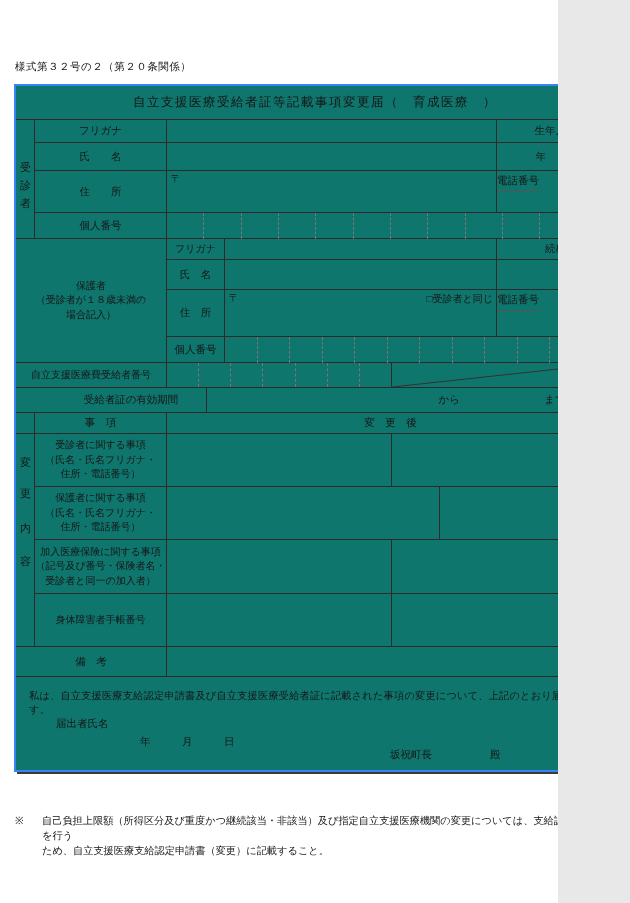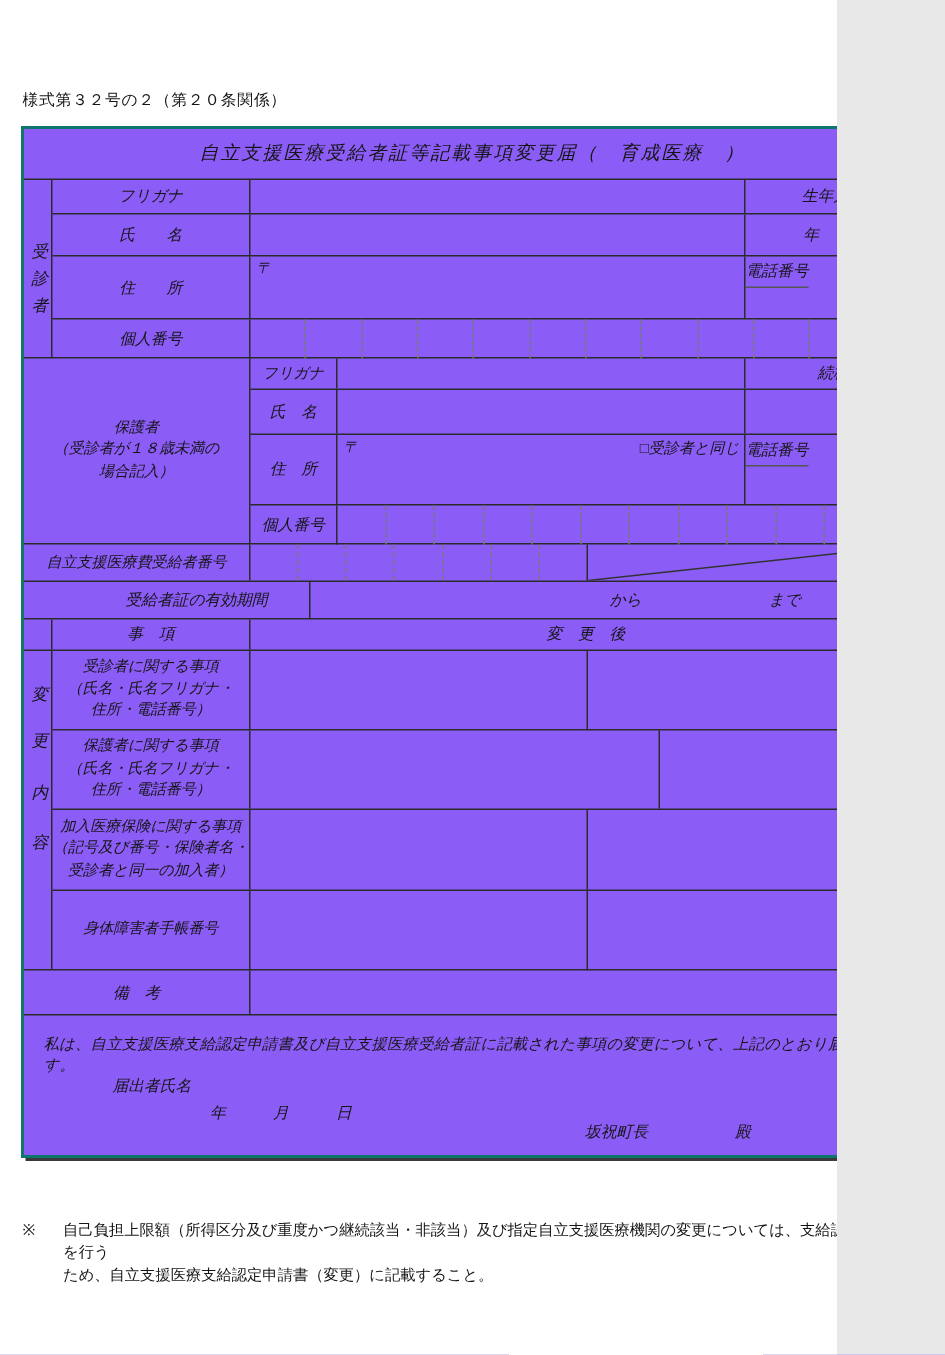--- a/index.html
+++ b/index.html
@@ -4,23 +4,23 @@
 <style>
   html,body{margin:0;padding:0;background:#e8e8e8;}
   .page{
     position:relative;width:558px;height:903px;background:#ffffff;
     font-family:"Liberation Serif","DejaVu Serif",serif;color:#151515;
     overflow:hidden;
   }
   .form-number{position:absolute;left:15px;top:60px;font-size:10.5px;letter-spacing:.5px;}
   .form-box{
     position:absolute;left:14px;top:84px;width:602px;height:688px;
-    border:2px solid #0f766e;box-sizing:border-box;background:#8b5cf6;
+    border:2px solid #3b82f6;box-sizing:border-box;background:#0f766e;
     box-shadow:2px 3px 0 -1px #3a3a3a;
-    display:flex;flex-direction:column;font-style:italic;
+    display:flex;flex-direction:column;
   }
   .row,.sec{display:flex;box-sizing:border-box;flex:none;}
   .bb{border-bottom:1px solid #2b2b2b;}
   .br{border-right:1px solid #2b2b2b;}
   .cell{box-sizing:border-box;position:relative;}
   .center{display:flex;align-items:center;justify-content:center;text-align:center;}
   .col{display:flex;flex-direction:column;flex:1;min-width:0;}
   .f1{flex:1;min-width:0;}
   .fs10{font-size:10px;}
   .fs105{font-size:10.5px;}
@@ -40,26 +40,26 @@
   .phone-col{display:flex;flex-direction:row;text-align:center;}
   .phone-head{height:20px;border-bottom:1px solid #555;display:flex;align-items:center;justify-content:center;font-size:10.5px;}
   .phone-body{flex:1;}
   .dash-row{display:flex;flex:1;min-width:0;}
   .dash-cell{flex:1;}
   .dash-cell + .dash-cell{border-left:1px dashed #777;}
   .birth-units{display:flex;align-items:center;justify-content:flex-end;padding-right:5px;font-size:10.5px;}
   .lbl3{display:flex;flex-direction:column;align-items:center;justify-content:center;
     font-size:10px;line-height:1.45;text-align:center;}
   .diag{position:absolute;inset:0;width:100%;height:100%;}
-  .validity-cell span{position:absolute;top:50%;transform:translateY(-50%);font-size:10.5px;}
+  .validity-cell span{position:absolute;top:50%;transform:translateY(-50%);font-size:10.5px;margin-left:32px;}
   .v-from{left:49%;}
   .v-until{left:75%;}
   .decl{position:relative;flex:1;font-size:10.5px;}
   .decl-statement{position:absolute;left:13px;top:12px;width:578px;font-size:10.2px;letter-spacing:.2px;}
-  .decl-applicant{position:absolute;left:59px;top:40px;}
+  .decl-applicant{position:absolute;left:40px;top:40px;}
   .decl-date{position:absolute;left:124px;top:58px;}
   .decl-addr{position:absolute;left:374px;top:71px;}
   .decl-addr .honorific{margin-left:58px;}
   .footnote{position:absolute;left:15px;top:814px;width:600px;display:flex;font-size:10.2px;line-height:1.45;}
   .footnote .marker{width:18px;flex:none;margin-right:9px;}
 </style>
 </head>
 <body>
 
 <div class="page">

